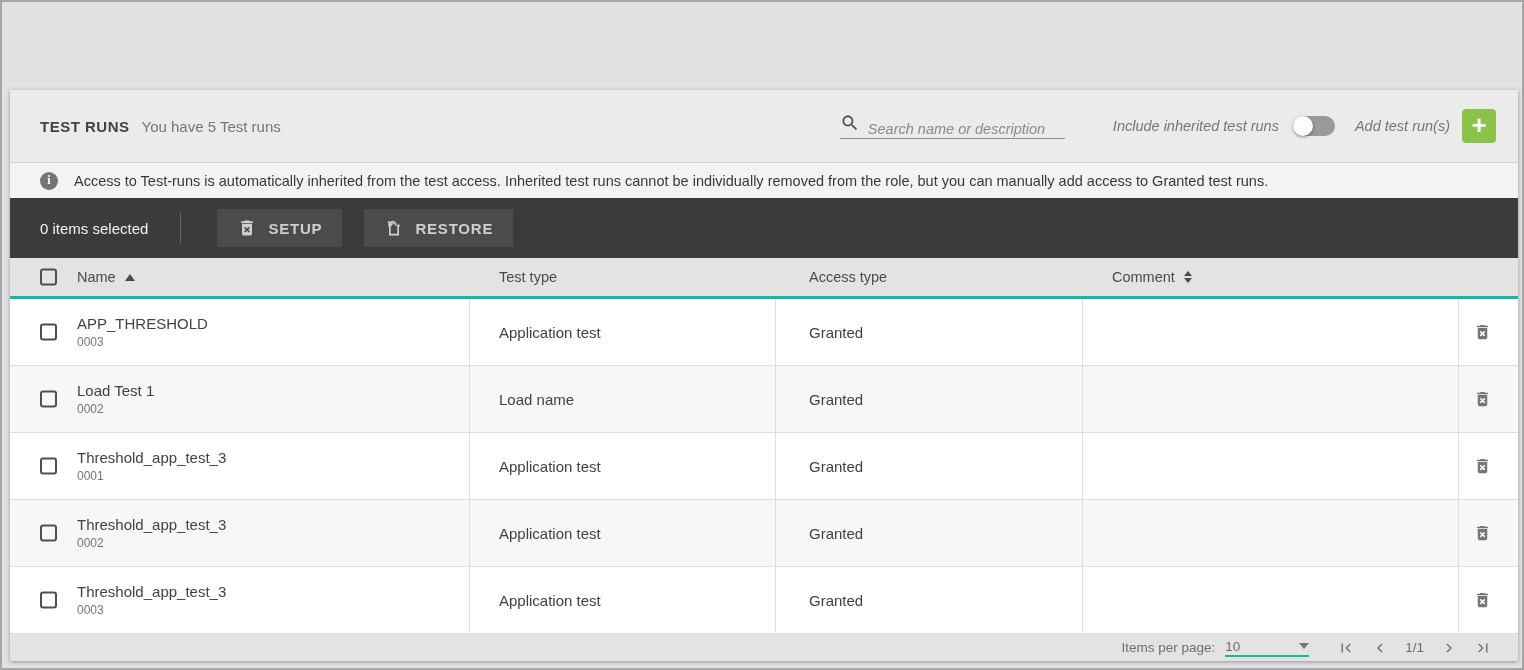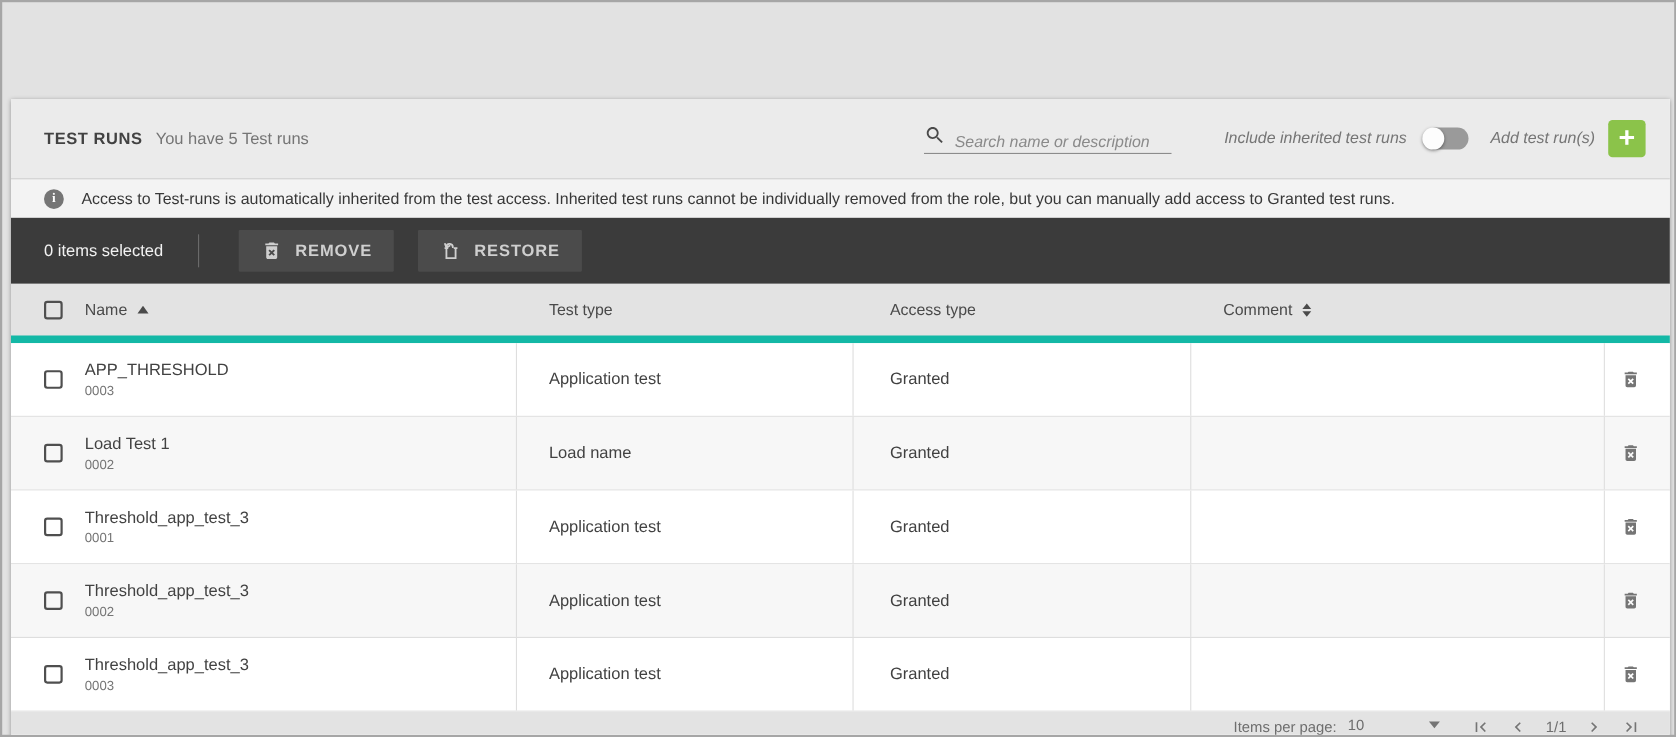--- a/index.html
+++ b/index.html
@@ -57,21 +57,21 @@
   
   .toolbar { height:60px; background:#3b3b3b; display:flex; align-items:center; padding:0 30px; }
   .sel-count { font-size:15px; color:#f2f2f2; }
   .tb-divider { width:1px; height:30px; background:#6a6a6a; margin:0 36px 0 32px; }
   .tb-btn { display:flex; align-items:center; gap:11px; background:#4b4b4b; border:none; color:#cfcfcf;
             font-family:"Liberation Sans", sans-serif; font-size:15px; font-weight:bold; letter-spacing:.8px;
             padding:9px 20px; margin-right:22px; cursor:pointer; border-radius:1px; }
   .tb-btn svg { display:block; }
 
   
-  .thead { position:relative; height:54px; background:#e3e3e3; border-bottom:7px solid #14b8a6; }
+  .thead { position:relative; height:41px; background:#e3e3e3; border-bottom:3px solid #14b8a6; }
   .checkbox { position:absolute; left:30px; top:50%; transform:translateY(-50%); width:17px; height:17px;
               border:2px solid #4f4f4f; border-radius:3px; background:transparent; cursor:pointer; }
   .th { position:absolute; top:50%; transform:translateY(-50%); font-size:14.5px; color:#4a4a4a;
         display:flex; align-items:center; gap:9px; cursor:pointer; }
   .th-name { left:67px; } .th-test { left:489px; } .th-access { left:799px; } .th-comment { left:1102px; }
   .sort-asc { width:0; height:0; border-left:5px solid transparent; border-right:5px solid transparent;
               border-bottom:7px solid #4a4a4a; display:inline-block; }
   .sort-both { display:inline-flex; flex-direction:column; gap:2px; }
   .sort-both i { width:0; height:0; border-left:4px solid transparent; border-right:4px solid transparent; display:block; }
   .sort-both .up { border-bottom:5px solid #4a4a4a; }
@@ -140,21 +140,21 @@
 
     <div class="toolbar">
       <span class="sel-count">0 items selected</span>
       <span class="tb-divider"></span>
       <button class="tb-btn">
         <span>
           <svg width="20" height="20" viewBox="0 0 24 24" fill="#cfcfcf">
               <path d="M6 19c0 1.1.9 2 2 2h8c1.1 0 2-.9 2-2V7H6v12zM8.46 11.88l1.41-1.41L12 12.59l2.12-2.12 1.41 1.41L13.41 14l2.12 2.12-1.41 1.41L12 15.41l-2.12 2.12-1.41-1.41L10.59 14l-2.13-2.12zM15.5 4l-1-1h-5l-1 1H5v2h14V4h-3.5z"></path>
             </svg>
         </span>
-        <span>REMOVE</span>
+        <span>SETUP</span>
       </button>
       <button class="tb-btn">
         <span>
           <svg width="20" height="20" viewBox="0 0 24 24" fill="none" stroke="#cfcfcf" stroke-width="2">
               <path d="M7 9v11h10V9"></path>
               <path d="M5 9h4"></path>
               <path d="M15 9h4"></path>
               <path d="M14 8c0-4-6-5-7-1" stroke-linecap="round"></path>
               <path d="M5.5 4.5 L7 8.5 L10.5 6.5" stroke-linecap="round" stroke-linejoin="round"></path>
             </svg>

